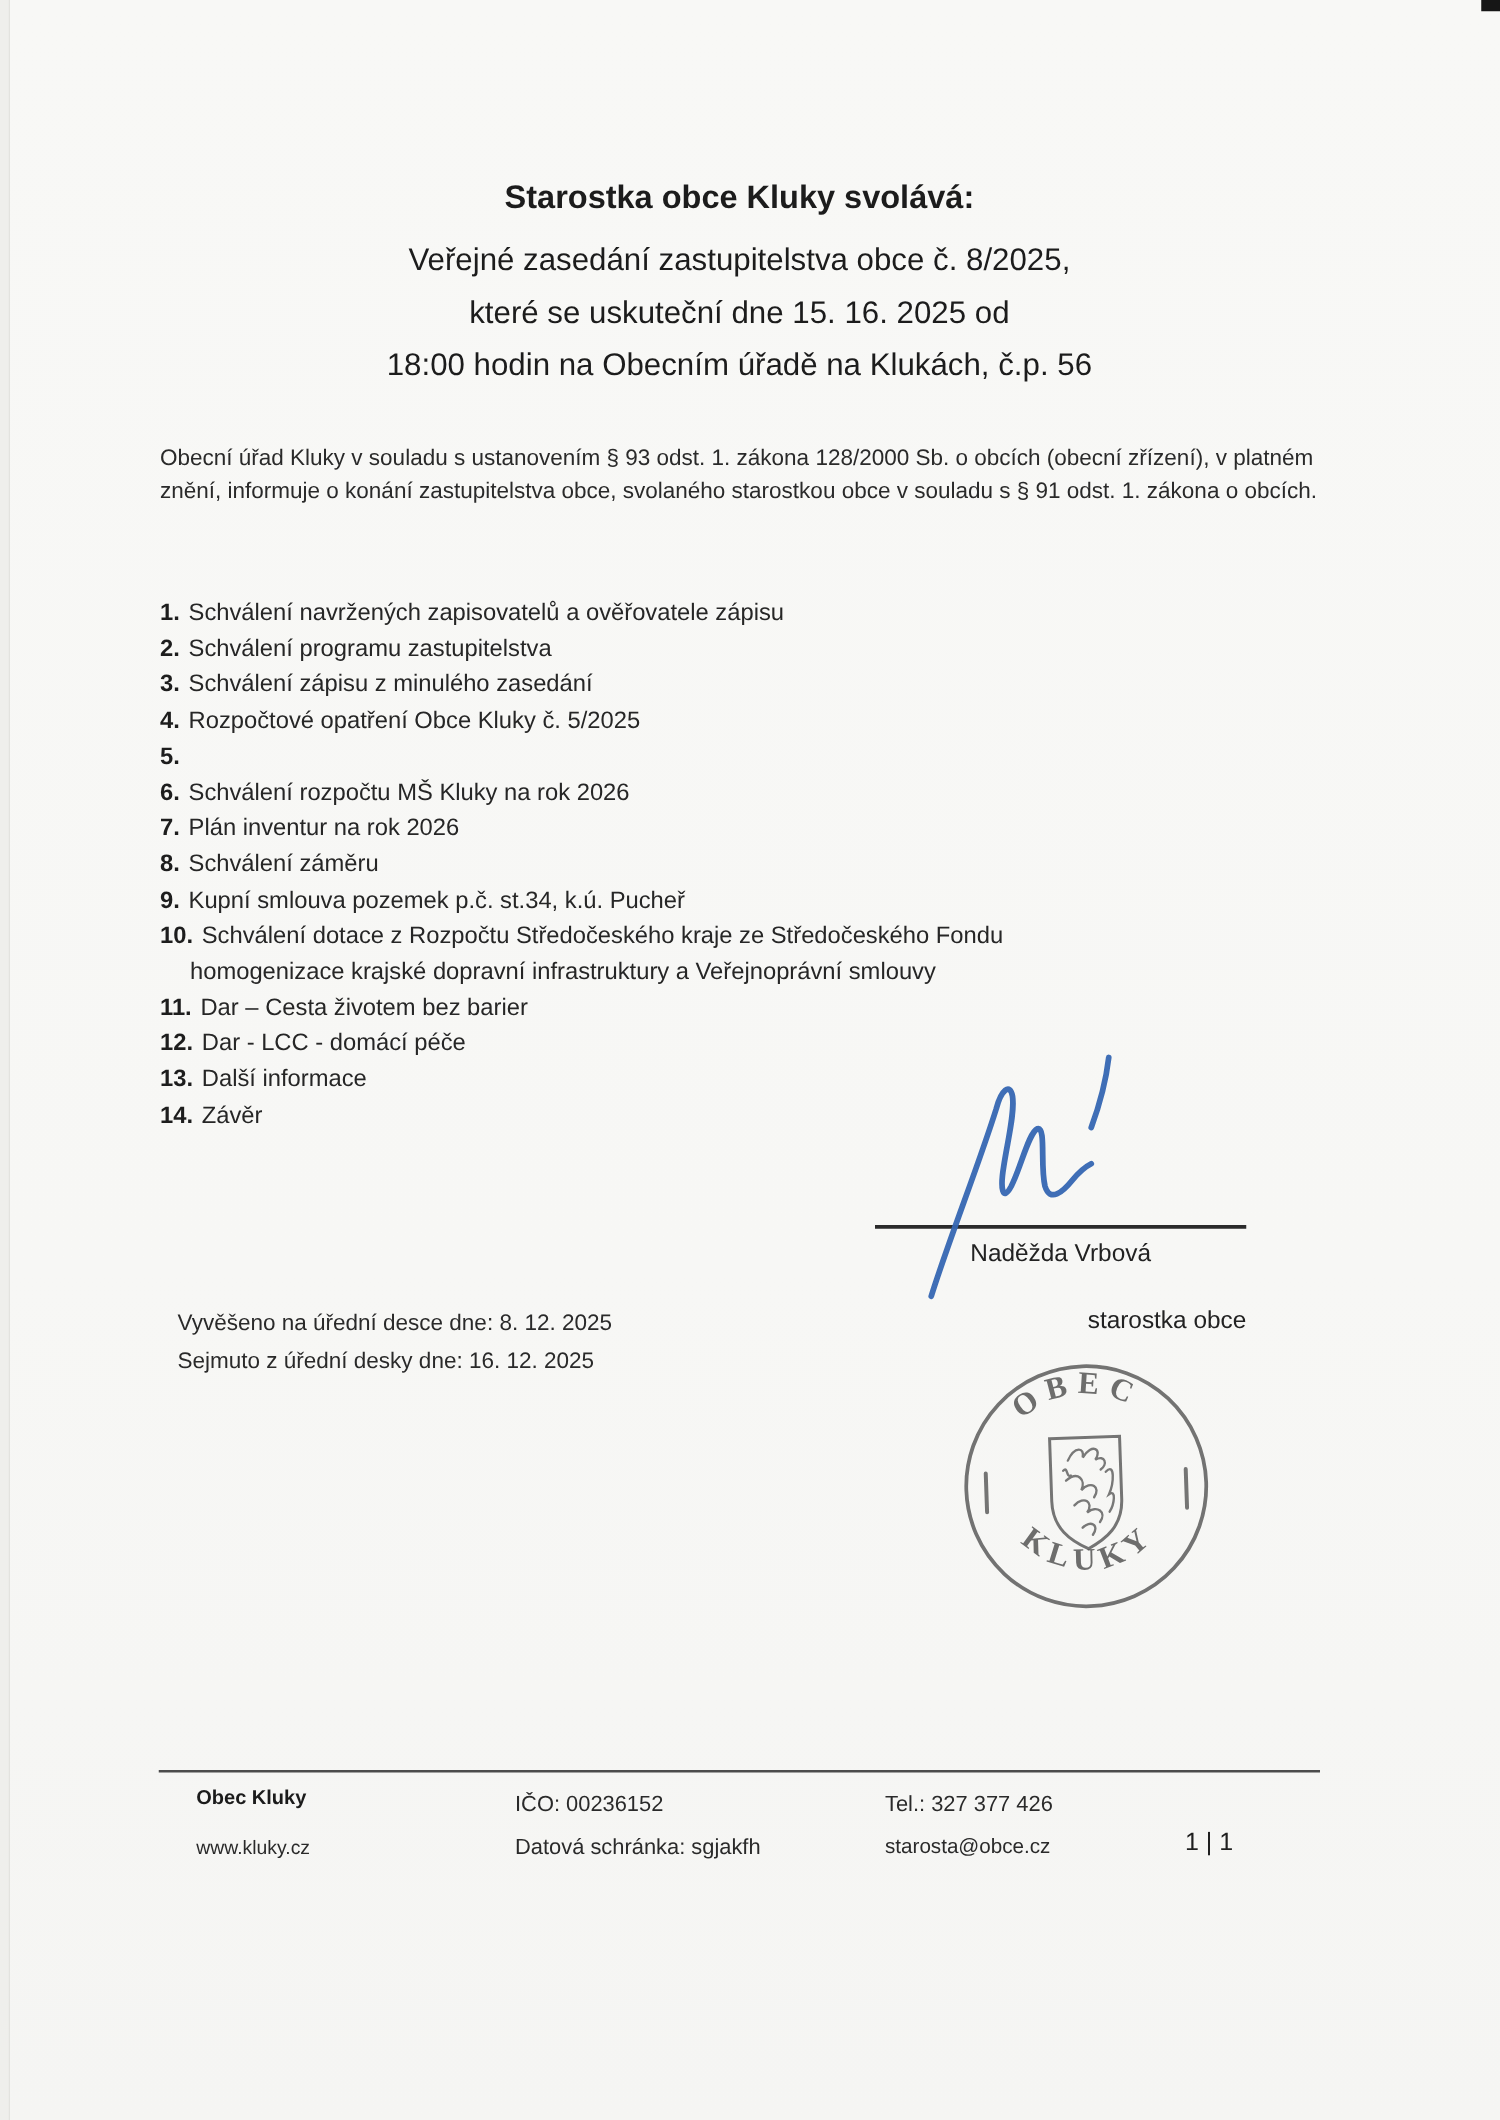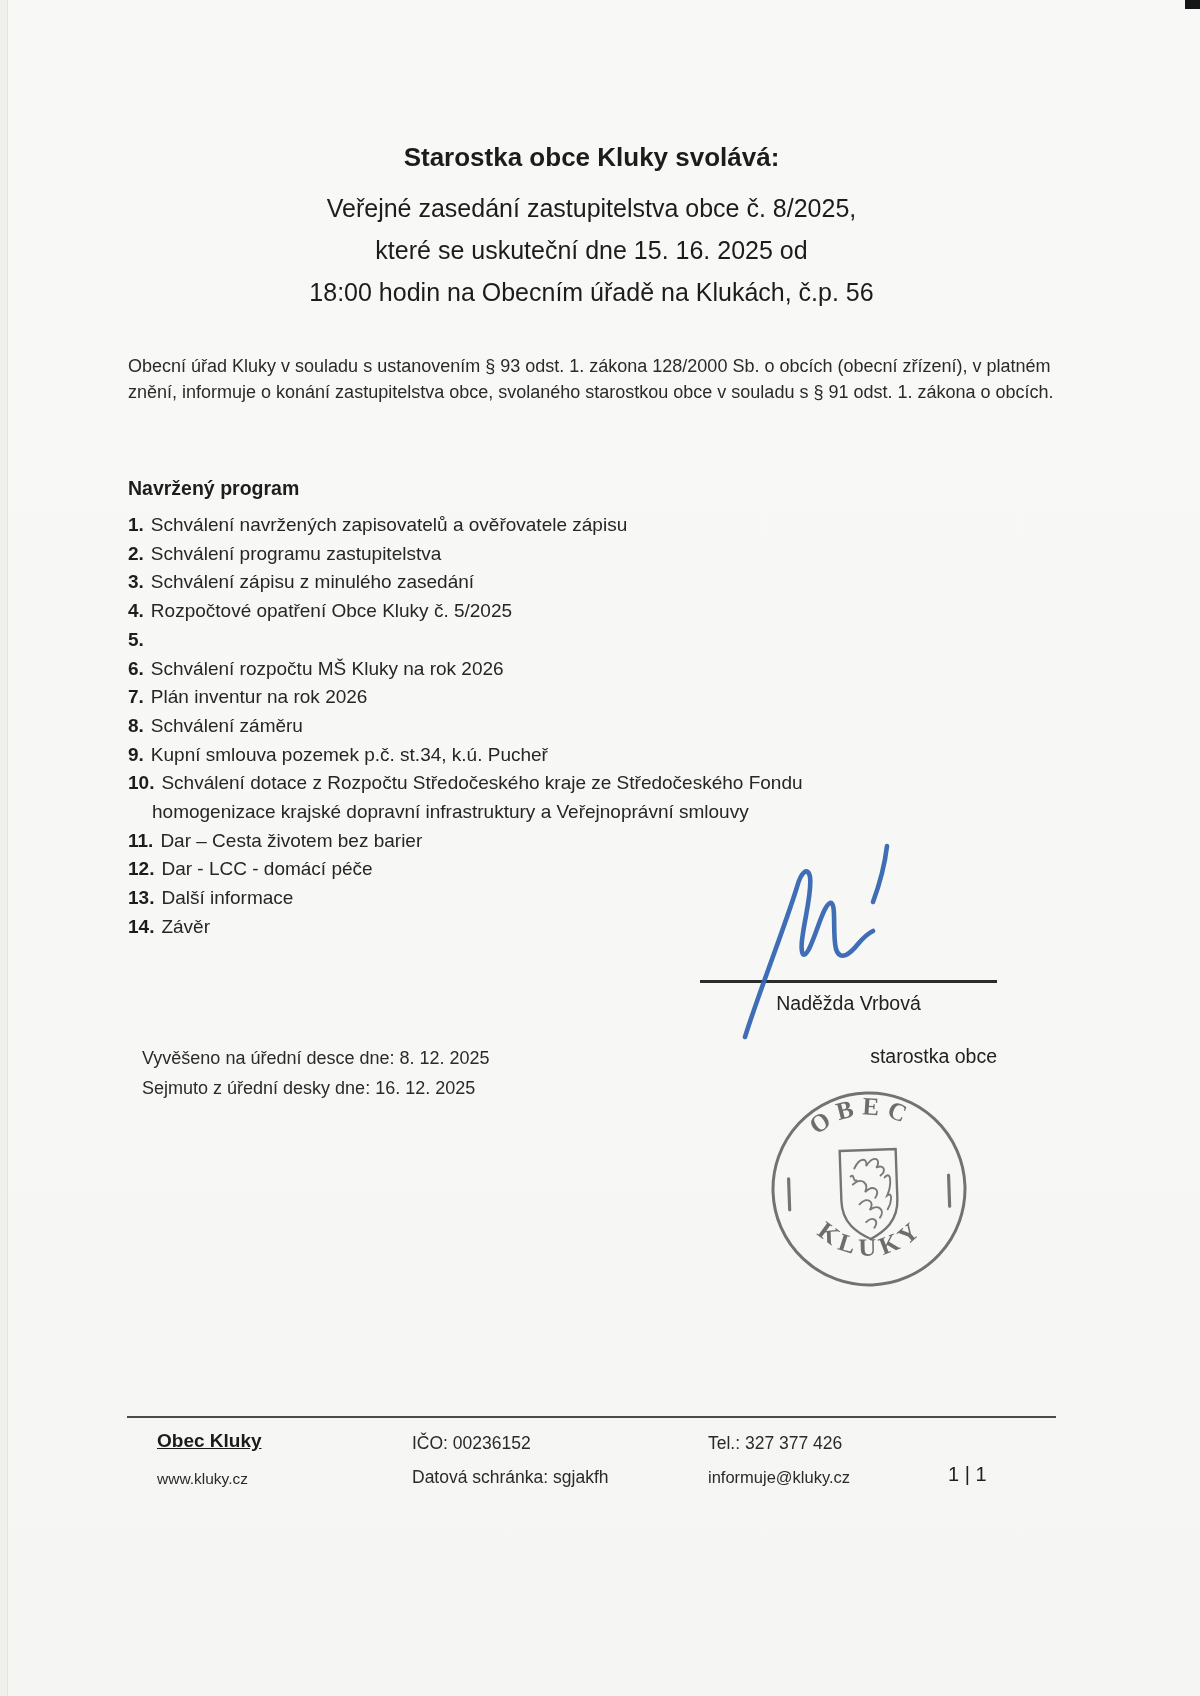--- a/index.html
+++ b/index.html
@@ -31,21 +31,21 @@
   .sig-line{position:absolute;left:700px;top:980px;width:297px;height:3px;background:#2b2b2b;z-index:2;}
   .sig-name{position:absolute;left:700px;top:992px;width:297px;text-align:center;font-size:19.5px;color:#222;}
   .sig-role{position:absolute;left:700px;top:1045px;width:297px;text-align:right;font-size:19.5px;color:#222;}
 
   .posted{position:absolute;left:142px;top:1043px;font-size:18px;line-height:30px;color:#2a2a2a;}
 
   .seal{position:absolute;left:768px;top:1086px;width:202px;height:206px;transform:rotate(-2deg);opacity:.88;}
 
   .footer-line{position:absolute;left:127px;top:1416px;width:929px;height:2px;background:#4c4c4c;}
   .ft{position:absolute;white-space:nowrap;color:#2a2a2a;}
-  .ft-org{left:157px;top:1430px;font-size:19px;font-weight:bold;color:#1b1b1b;text-decoration:underline;}
+  .ft-org{left:157px;top:1430px;font-size:16px;font-weight:bold;color:#1b1b1b;}
   .ft-ico{left:412px;top:1433px;font-size:17.5px;}
   .ft-tel{left:708px;top:1433px;font-size:17.5px;}
   .ft-web{left:157px;top:1470px;font-size:15.5px;}
   .ft-box{left:412px;top:1467px;font-size:17.5px;}
   .ft-mail{left:708px;top:1468px;font-size:16.5px;}
   .ft-page{left:948px;top:1463px;font-size:20px;color:#1f1f1f;}
 </style>
 </head>
 <body>
 
@@ -57,21 +57,20 @@
   <div class="title-block">
     <p class="title-main">Starostka obce Kluky svolává:</p>
     <p class="title-sub">Veřejné zasedání zastupitelstva obce č. 8/2025,</p>
     <p class="title-sub">které se uskuteční dne 15. 16. 2025 od</p>
     <p class="title-sub">18:00 hodin na Obecním úřadě na Klukách, č.p. 56</p>
   </div>
 
   <div class="intro">Obecní úřad Kluky v souladu s ustanovením § 93 odst. 1. zákona 128/2000 Sb. o obcích (obecní zřízení), v platném znění, informuje o konání zastupitelstva obce, svolaného starostkou obce v souladu s § 91 odst. 1. zákona o obcích.</div>
 
   <div class="program">
-    <p class="program-heading">Navržený program</p>
 
     <div class="prog-row">
       <span class="prog-num">1.</span>
       <span>Schválení navržených zapisovatelů a ověřovatele zápisu</span>
     </div>
     <div class="prog-row">
       <span class="prog-num">2.</span>
       <span>Schválení programu zastupitelstva</span>
     </div>
     <div class="prog-row">
@@ -168,16 +167,16 @@
       <textPath href="#arcBottom" startOffset="50%">KLUKY</textPath>
     </text>
   </svg>
 
   <div class="footer-line"></div>
   <div class="ft ft-org">Obec Kluky</div>
   <div class="ft ft-ico">IČO: 00236152</div>
   <div class="ft ft-tel">Tel.: 327 377 426</div>
   <div class="ft ft-web">www.kluky.cz</div>
   <div class="ft ft-box">Datová schránka: sgjakfh</div>
-  <div class="ft ft-mail">informuje@kluky.cz</div>
+  <div class="ft ft-mail">starosta@obce.cz</div>
   <div class="ft ft-page">1 | 1</div>
 
 </div>
 
 </body></html>

